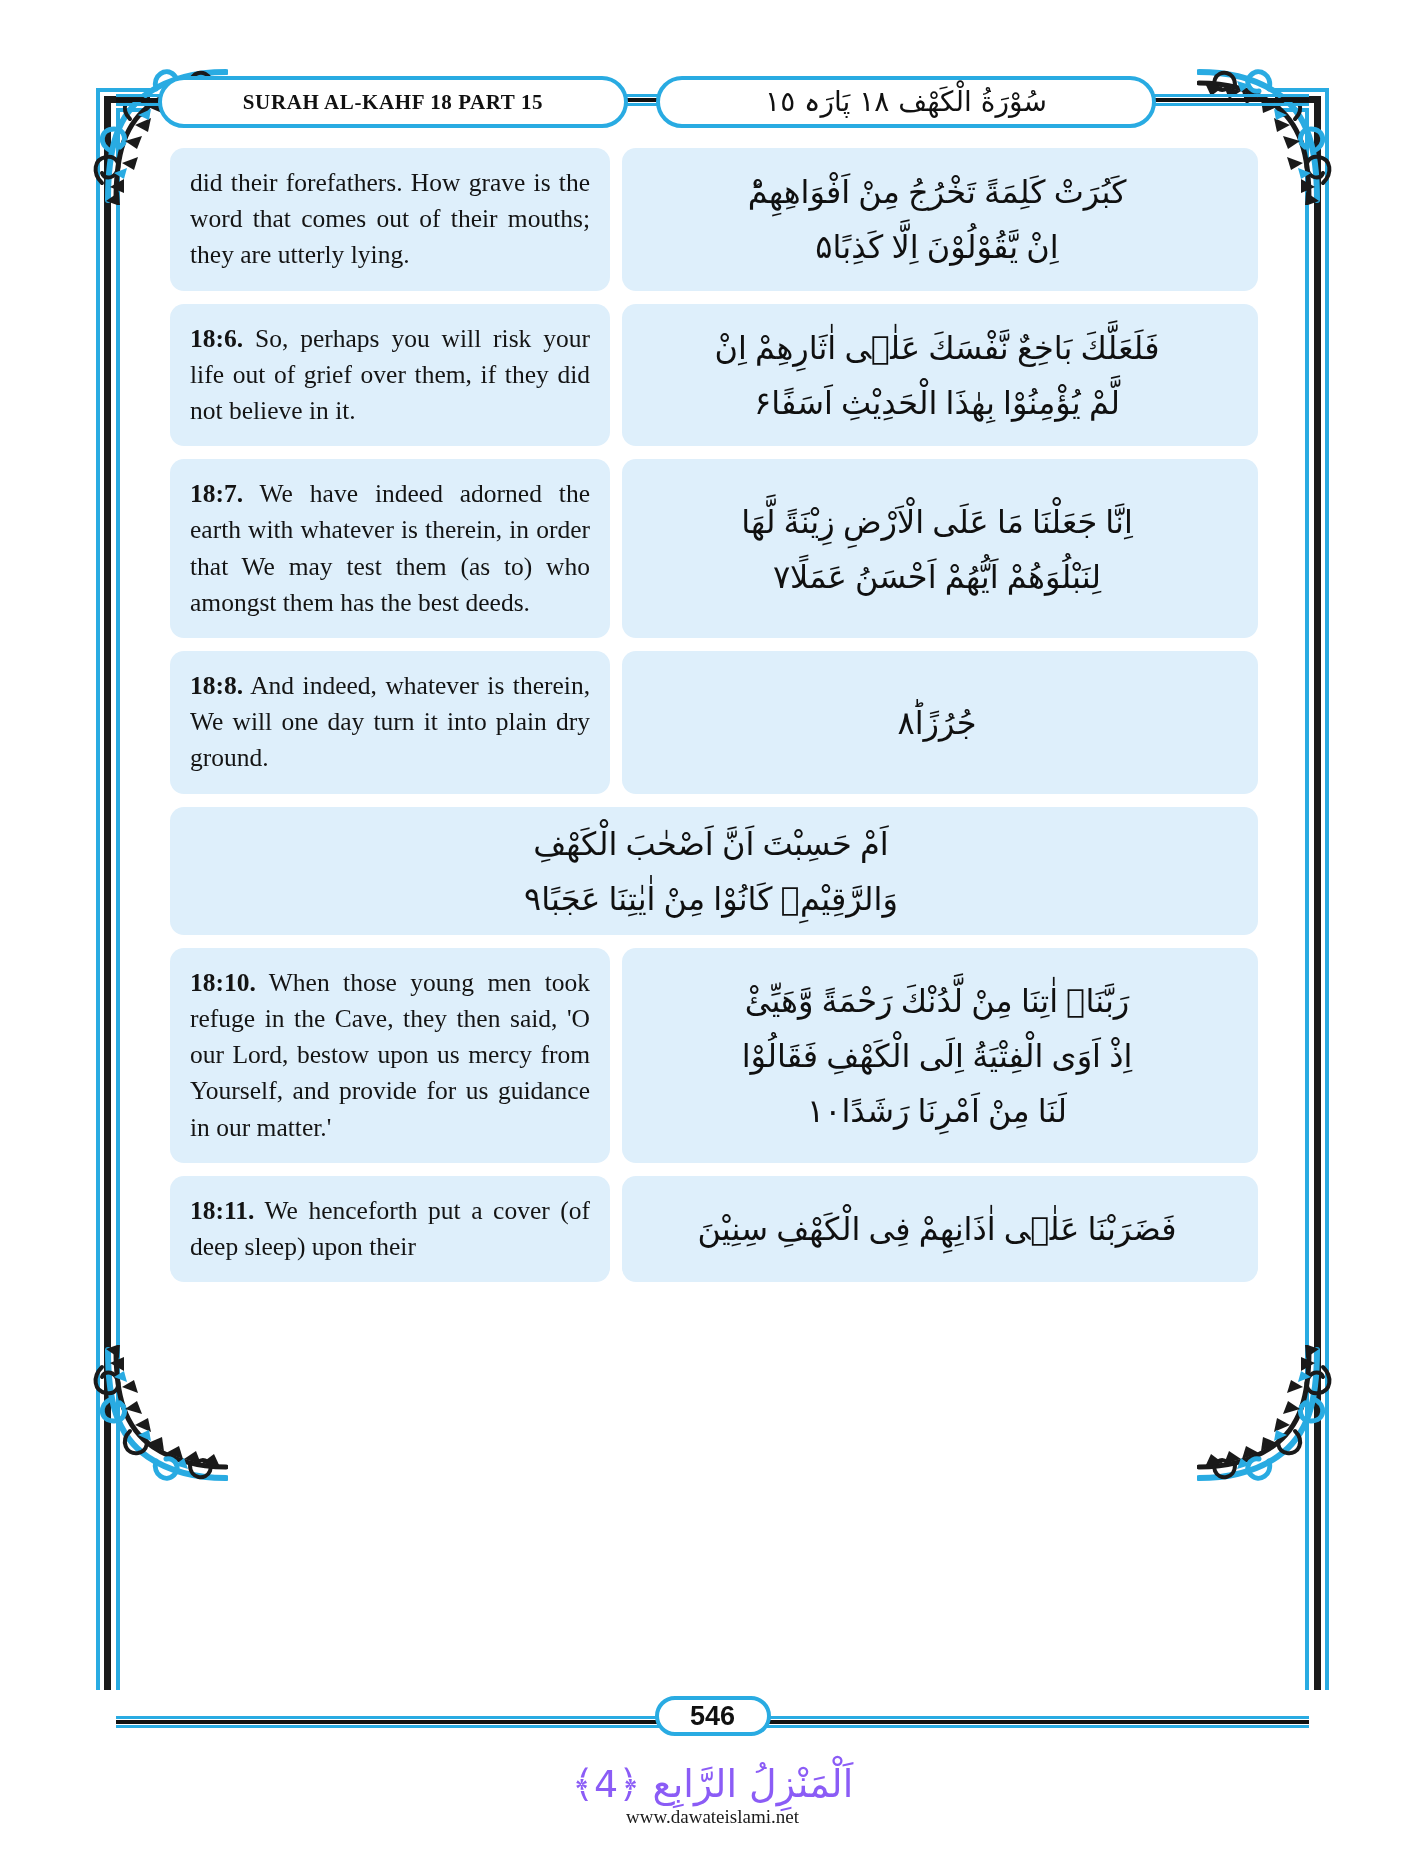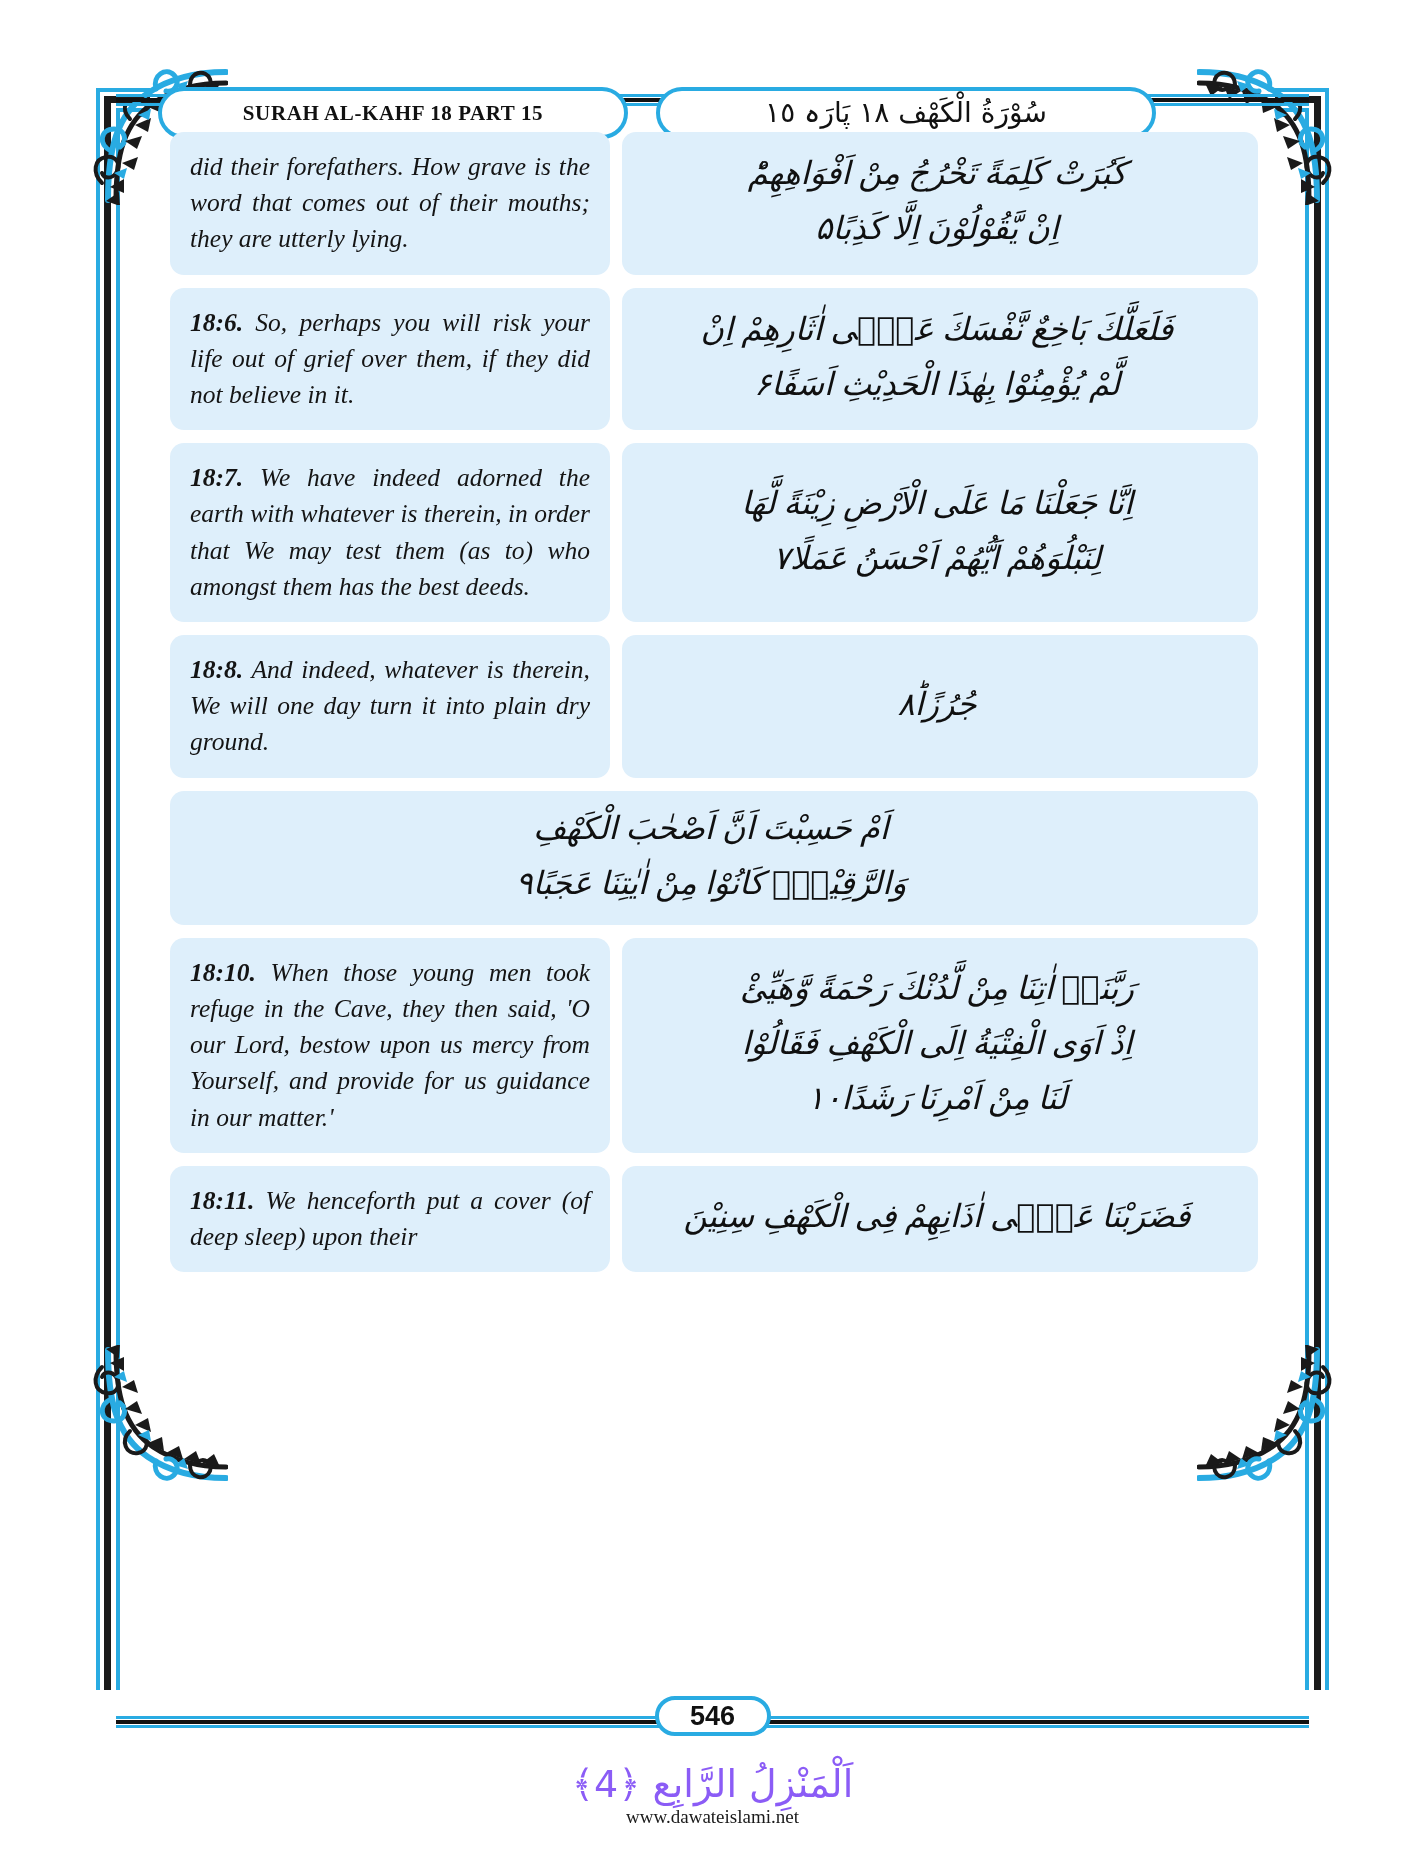--- a/index.html
+++ b/index.html
@@ -56,21 +56,21 @@
   .hdr-rule:before,.hdr-rule:after{
     content:"";position:absolute;left:0;right:0;height:3px;background:#29ABE2;
   }
   .hdr-rule:before{top:0;}
   .hdr-rule:after{bottom:0;}
   .hdr-rule span{
     position:absolute;left:0;right:0;top:4px;height:4px;background:#111;display:block;
   }
 
   .pill{
-    position:absolute;top:15px;height:52px;
+    position:absolute;top:4px;height:52px;
     background:#ffffff;
     border:4px solid #29ABE2;
     border-radius:26px;
     box-sizing:border-box;
     display:flex;align-items:center;justify-content:center;
   }
   .pill.left{left:42px;width:470px;}
   .pill.right{left:540px;width:500px;text-align:right;}
 
   .hdr-en{
@@ -86,23 +86,22 @@
     font-size:28px;
     color:#111;
     direction:rtl;
     white-space:nowrap;
     transform:translateY(-1px);
   }
 
   
   #verses{
     position:absolute;
-    left:170px; top:132px;
+    left:170px; top:148px;
     width:1088px;
-    font-style:italic;
   }
   .verse-row{
     display:flex;
     gap:12px;
     margin-bottom:13px;
   }
   .cell{
     background:#deeffb;
     border-radius:14px;
     box-sizing:border-box;
@@ -113,21 +112,21 @@
     font-size:25.5px;
     line-height:1.42;
     color:#141414;
     text-align:justify;
     text-align-last:left;
     -webkit-hyphens:none;hyphens:none;
   }
   .cell.en .vnum{font-weight:bold;}
   .cell.ar{
     flex:1;
-    padding:10px 26px 14px 20px;
+    padding:10px 26px 8px 20px;
     direction:rtl;
     text-align:center;
     font-family:"DejaVu Sans", sans-serif;
     font-size:32px;
     line-height:1.72;
     color:#101010;
     word-spacing:-2px;
     display:flex;
     flex-direction:column;
     justify-content:center;

